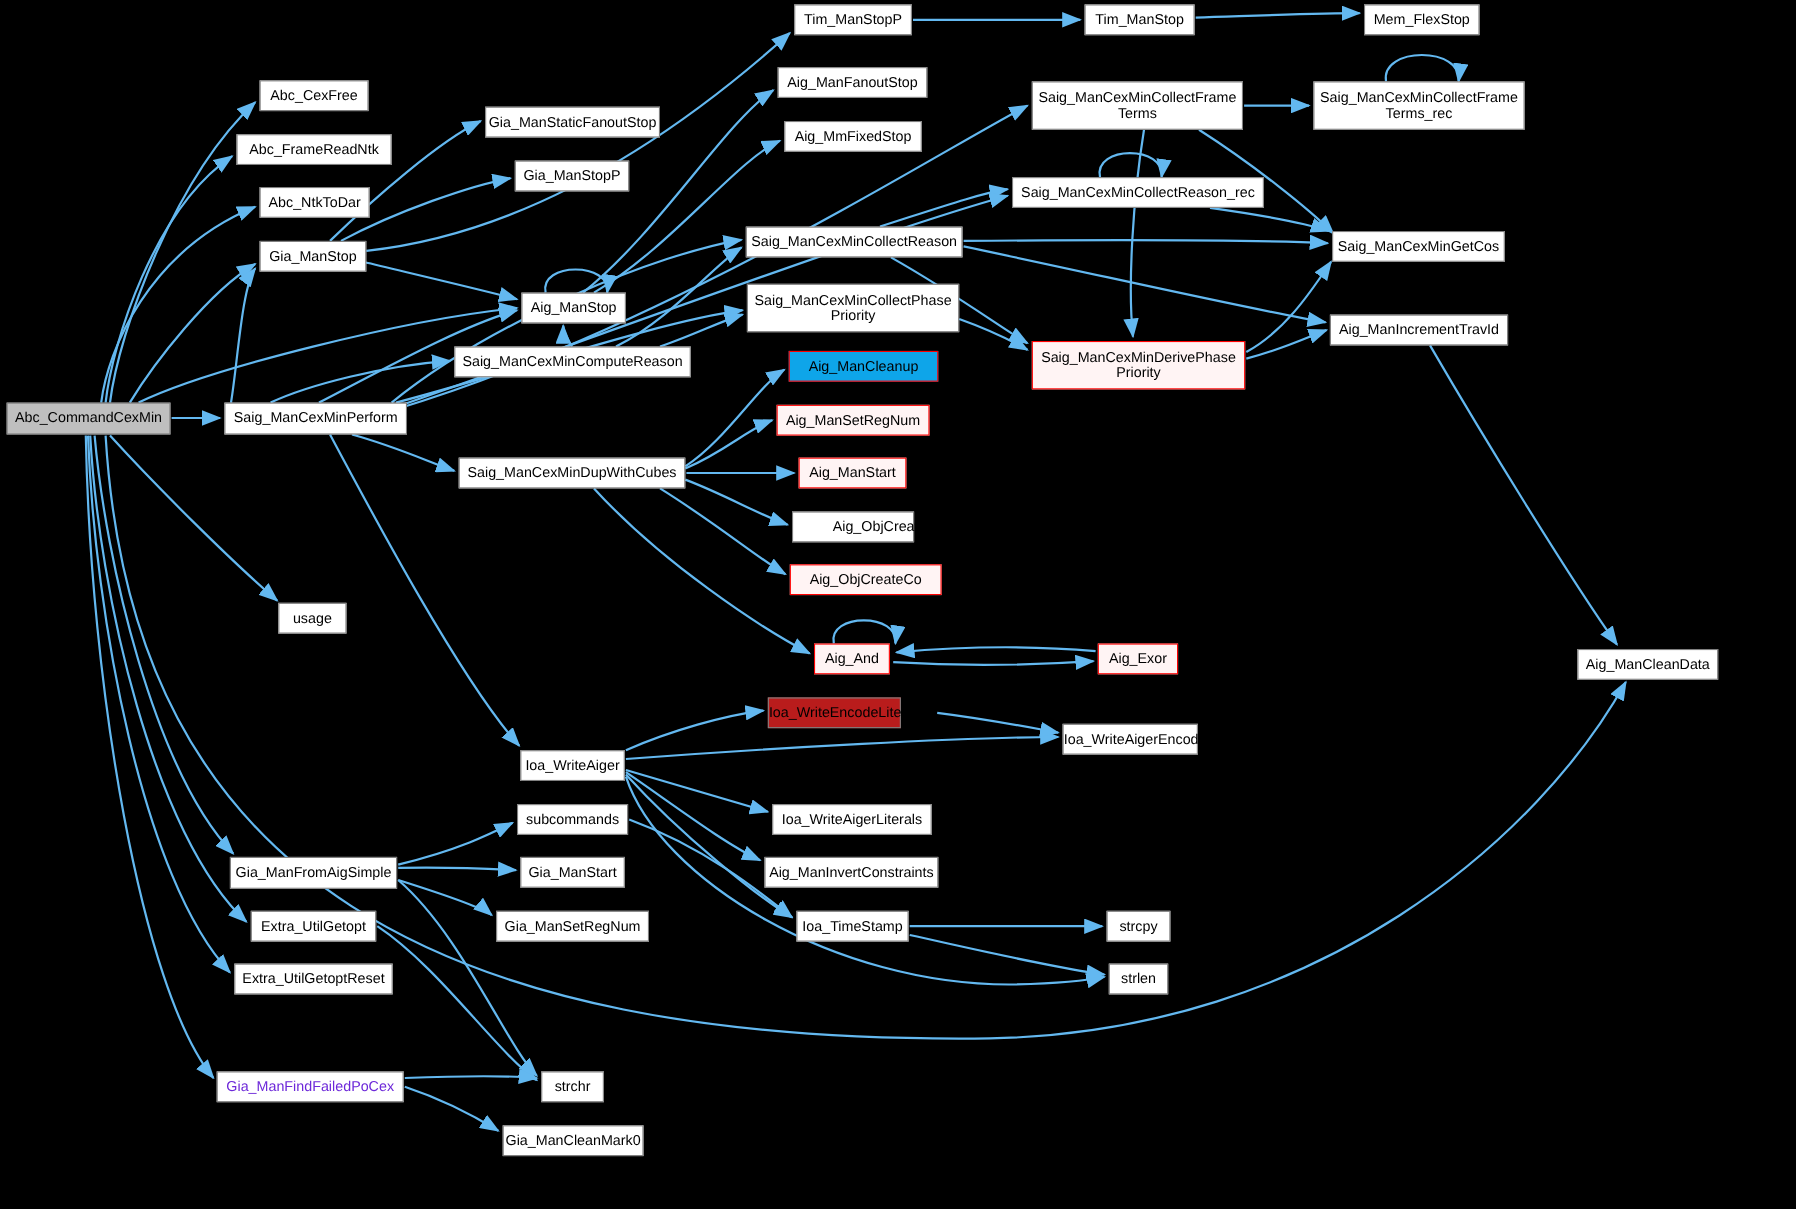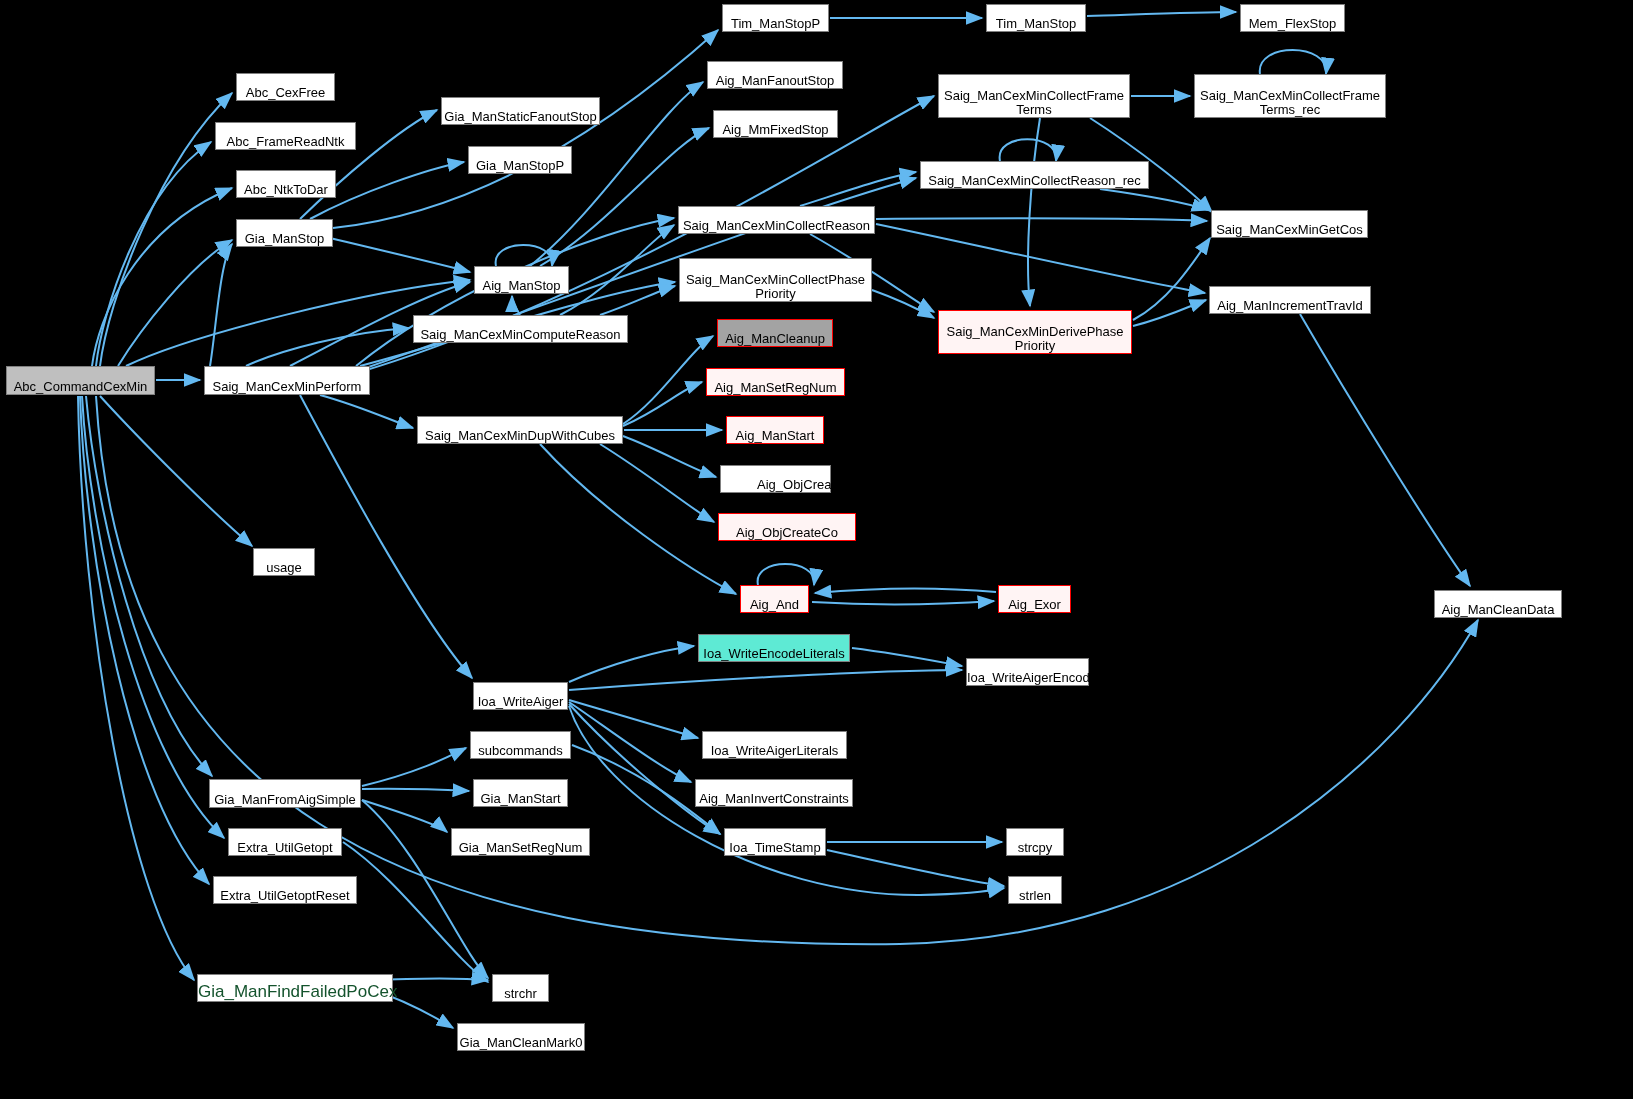--- a/index.html
+++ b/index.html
@@ -1,19 +1,19 @@
 <!DOCTYPE html>
 <html><head>
 <meta charset="utf-8">
 <style>
   html,body{margin:0;padding:0;background:#000;}
   #graph-root{position:relative;width:1633px;height:1099px;background:#000;overflow:hidden;
     font-family:"Liberation Sans", sans-serif;}
   svg.edges{position:absolute;left:0;top:0;width:1633px;height:1099px;}
-  .node{position:absolute;box-sizing:border-box;display:flex;align-items:flex-end;justify-content:center;
+  .node{position:absolute;box-sizing:border-box;display:flex;align-items:center;justify-content:center;
     text-align:center;line-height:1.08;color:#000;white-space:pre-line;}
   .node .lbl{display:block;width:100%;padding:0 4px;}
 </style>
 </head>
 <body>
 
 <div id="graph-root">
   <svg class="edges" viewBox="0 0 1633 1099" xmlns="http://www.w3.org/2000/svg">
     <defs>
       <marker id="ah" markerWidth="9" markerHeight="7" refX="8.2" refY="3.5" orient="auto" markerUnits="strokeWidth">
@@ -100,45 +100,45 @@
       <div class="node" style="left: 6px; top: 366px; width: 149px; height: 29px; background: rgb(191, 191, 191); border: 1px solid rgb(128, 128, 128); color: rgb(0, 0, 0); font-size: 13px;"><span class="lbl">Abc_CommandCexMin</span></div>
       <div class="node" style="left: 236px; top: 73px; width: 99px; height: 28px; background: rgb(255, 255, 255); border: 1px solid rgb(128, 128, 128); color: rgb(0, 0, 0); font-size: 13px;"><span class="lbl">Abc_CexFree</span></div>
       <div class="node" style="left: 215px; top: 122px; width: 141px; height: 28px; background: rgb(255, 255, 255); border: 1px solid rgb(128, 128, 128); color: rgb(0, 0, 0); font-size: 13px;"><span class="lbl">Abc_FrameReadNtk</span></div>
       <div class="node" style="left: 236px; top: 170px; width: 100px; height: 28px; background: rgb(255, 255, 255); border: 1px solid rgb(128, 128, 128); color: rgb(0, 0, 0); font-size: 13px;"><span class="lbl">Abc_NtkToDar</span></div>
       <div class="node" style="left: 236px; top: 219px; width: 97px; height: 28px; background: rgb(255, 255, 255); border: 1px solid rgb(128, 128, 128); color: rgb(0, 0, 0); font-size: 13px;"><span class="lbl">Gia_ManStop</span></div>
       <div class="node" style="left: 204px; top: 366px; width: 166px; height: 29px; background: rgb(255, 255, 255); border: 1px solid rgb(128, 128, 128); color: rgb(0, 0, 0); font-size: 13px;"><span class="lbl">Saig_ManCexMinPerform</span></div>
       <div class="node" style="left: 253px; top: 548px; width: 62px; height: 28px; background: rgb(255, 255, 255); border: 1px solid rgb(128, 128, 128); color: rgb(0, 0, 0); font-size: 13px;"><span class="lbl">usage</span></div>
       <div class="node" style="left: 209px; top: 779px; width: 152px; height: 29px; background: rgb(255, 255, 255); border: 1px solid rgb(128, 128, 128); color: rgb(0, 0, 0); font-size: 13px;"><span class="lbl">Gia_ManFromAigSimple</span></div>
       <div class="node" style="left: 228px; top: 828px; width: 114px; height: 28px; background: rgb(255, 255, 255); border: 1px solid rgb(128, 128, 128); color: rgb(0, 0, 0); font-size: 13px;"><span class="lbl">Extra_UtilGetopt</span></div>
       <div class="node" style="left: 213px; top: 876px; width: 144px; height: 28px; background: rgb(255, 255, 255); border: 1px solid rgb(128, 128, 128); color: rgb(0, 0, 0); font-size: 13px;"><span class="lbl">Extra_UtilGetoptReset</span></div>
-      <div class="node" style="left: 197px; top: 974px; width: 196px; height: 28px; background: rgb(255, 255, 255); border: 1px solid rgb(128, 128, 128); color: #14532d; font-size: 17px;"><span class="lbl">Gia_ManFindFailedPoCex</span></div>
+      <div class="node" style="left: 197px; top: 974px; width: 170px; height: 28px; background: rgb(255, 255, 255); border: 1px solid rgb(128, 128, 128); color: #6d28d9; font-size: 13px;"><span class="lbl">Gia_ManFindFailedPoCex</span></div>
       <div class="node" style="left: 441px; top: 97px; width: 159px; height: 28px; background: rgb(255, 255, 255); border: 1px solid rgb(128, 128, 128); color: rgb(0, 0, 0); font-size: 13px;"><span class="lbl">Gia_ManStaticFanoutStop</span></div>
       <div class="node" style="left: 468px; top: 146px; width: 104px; height: 28px; background: rgb(255, 255, 255); border: 1px solid rgb(128, 128, 128); color: rgb(0, 0, 0); font-size: 13px;"><span class="lbl">Gia_ManStopP</span></div>
       <div class="node" style="left: 474px; top: 266px; width: 95px; height: 28px; background: rgb(255, 255, 255); border: 1px solid rgb(128, 128, 128); color: rgb(0, 0, 0); font-size: 13px;"><span class="lbl">Aig_ManStop</span></div>
       <div class="node" style="left: 413px; top: 315px; width: 215px; height: 28px; background: rgb(255, 255, 255); border: 1px solid rgb(128, 128, 128); color: #000000; font-size: 13px;"><span class="lbl">Saig_ManCexMinComputeReason</span></div>
       <div class="node" style="left: 417px; top: 416px; width: 206px; height: 28px; background: rgb(255, 255, 255); border: 1px solid rgb(128, 128, 128); color: rgb(0, 0, 0); font-size: 13px;"><span class="lbl">Saig_ManCexMinDupWithCubes</span></div>
       <div class="node" style="left: 473px; top: 682px; width: 95px; height: 28px; background: rgb(255, 255, 255); border: 1px solid rgb(128, 128, 128); color: rgb(0, 0, 0); font-size: 13px;"><span class="lbl">Ioa_WriteAiger</span></div>
       <div class="node" style="left: 470px; top: 731px; width: 101px; height: 28px; background: rgb(255, 255, 255); border: 1px solid rgb(128, 128, 128); color: rgb(0, 0, 0); font-size: 13px;"><span class="lbl">subcommands</span></div>
       <div class="node" style="left: 473px; top: 779px; width: 95px; height: 28px; background: rgb(255, 255, 255); border: 1px solid rgb(128, 128, 128); color: rgb(0, 0, 0); font-size: 13px;"><span class="lbl">Gia_ManStart</span></div>
       <div class="node" style="left: 451px; top: 828px; width: 139px; height: 28px; background: rgb(255, 255, 255); border: 1px solid rgb(128, 128, 128); color: rgb(0, 0, 0); font-size: 13px;"><span class="lbl">Gia_ManSetRegNum</span></div>
       <div class="node" style="left: 492px; top: 974px; width: 57px; height: 28px; background: rgb(255, 255, 255); border: 1px solid rgb(128, 128, 128); color: rgb(0, 0, 0); font-size: 13px;"><span class="lbl">strchr</span></div>
       <div class="node" style="left: 457px; top: 1023px; width: 128px; height: 28px; background: rgb(255, 255, 255); border: 1px solid rgb(128, 128, 128); color: rgb(0, 0, 0); font-size: 13px;"><span class="lbl">Gia_ManCleanMark0</span></div>
       <div class="node" style="left: 722px; top: 4px; width: 107px; height: 28px; background: rgb(255, 255, 255); border: 1px solid rgb(128, 128, 128); color: rgb(0, 0, 0); font-size: 13px;"><span class="lbl">Tim_ManStopP</span></div>
       <div class="node" style="left: 707px; top: 61px; width: 136px; height: 28px; background: rgb(255, 255, 255); border: 1px solid rgb(128, 128, 128); color: rgb(0, 0, 0); font-size: 13px;"><span class="lbl">Aig_ManFanoutStop</span></div>
       <div class="node" style="left: 713px; top: 110px; width: 125px; height: 28px; background: rgb(255, 255, 255); border: 1px solid rgb(128, 128, 128); color: rgb(0, 0, 0); font-size: 13px;"><span class="lbl">Aig_MmFixedStop</span></div>
       <div class="node" style="left: 678px; top: 206px; width: 197px; height: 28px; background: rgb(255, 255, 255); border: 1px solid rgb(128, 128, 128); color: rgb(0, 0, 0); font-size: 13px;"><span class="lbl">Saig_ManCexMinCollectReason</span></div>
       <div class="node" style="left: 679px; top: 258px; width: 193px; height: 44px; background: rgb(255, 255, 255); border: 1px solid rgb(128, 128, 128); color: rgb(0, 0, 0); font-size: 13px;"><span class="lbl">Saig_ManCexMinCollectPhase
 Priority</span></div>
-      <div class="node" style="left: 717px; top: 319px; width: 116px; height: 28px; background: #a3a3a3; border: 1px solid rgb(255, 0, 0); color: rgb(0, 0, 0); font-size: 13px;"><span class="lbl">Aig_ManCleanup</span></div>
+      <div class="node" style="left: 717px; top: 319px; width: 136px; height: 28px; background: #0ea5e9; border: 1px solid rgb(255, 0, 0); color: rgb(0, 0, 0); font-size: 13px;"><span class="lbl">Aig_ManCleanup</span></div>
       <div class="node" style="left: 706px; top: 368px; width: 139px; height: 28px; background: rgb(255, 244, 244); border: 1px solid rgb(255, 0, 0); color: rgb(0, 0, 0); font-size: 13px;"><span class="lbl">Aig_ManSetRegNum</span></div>
       <div class="node" style="left: 726px; top: 416px; width: 98px; height: 28px; background: rgb(255, 244, 244); border: 1px solid rgb(255, 0, 0); color: rgb(0, 0, 0); font-size: 13px;"><span class="lbl">Aig_ManStart</span></div>
       <div class="node" style="left: 720px; top: 465px; width: 111px; height: 28px; background: rgb(255, 255, 255); border: 1px solid rgb(128, 128, 128); color: rgb(0, 0, 0); font-size: 13px; padding-left: 36px;"><span class="lbl">Aig_ObjCreateCi</span></div>
       <div class="node" style="left: 718px; top: 513px; width: 138px; height: 28px; background: rgb(255, 244, 244); border: 1px solid rgb(255, 0, 0); color: rgb(0, 0, 0); font-size: 13px;"><span class="lbl">Aig_ObjCreateCo</span></div>
       <div class="node" style="left: 740px; top: 585px; width: 69px; height: 28px; background: rgb(255, 244, 244); border: 1px solid rgb(255, 0, 0); color: rgb(0, 0, 0); font-size: 13px;"><span class="lbl">Aig_And</span></div>
-      <div class="node" style="left: 698px; top: 634px; width: 152px; height: 28px; background: #5eead4; border: 1px solid rgb(128, 128, 128); color: rgb(0, 0, 0); font-size: 13px;"><span class="lbl">Ioa_WriteEncodeLiterals</span></div>
+      <div class="node" style="left: 698px; top: 634px; width: 121px; height: 28px; background: #b91c1c; border: 1px solid rgb(128, 128, 128); color: rgb(0, 0, 0); font-size: 13px;"><span class="lbl">Ioa_WriteEncodeLiterals</span></div>
       <div class="node" style="left: 702px; top: 731px; width: 145px; height: 28px; background: rgb(255, 255, 255); border: 1px solid rgb(128, 128, 128); color: rgb(0, 0, 0); font-size: 13px;"><span class="lbl">Ioa_WriteAigerLiterals</span></div>
       <div class="node" style="left: 695px; top: 779px; width: 158px; height: 28px; background: rgb(255, 255, 255); border: 1px solid rgb(128, 128, 128); color: rgb(0, 0, 0); font-size: 13px;"><span class="lbl">Aig_ManInvertConstraints</span></div>
       <div class="node" style="left: 724px; top: 828px; width: 102px; height: 28px; background: rgb(255, 255, 255); border: 1px solid rgb(128, 128, 128); color: rgb(0, 0, 0); font-size: 13px;"><span class="lbl">Ioa_TimeStamp</span></div>
       <div class="node" style="left: 986px; top: 4px; width: 100px; height: 28px; background: rgb(255, 255, 255); border: 1px solid rgb(128, 128, 128); color: rgb(0, 0, 0); font-size: 13px;"><span class="lbl">Tim_ManStop</span></div>
       <div class="node" style="left: 938px; top: 74px; width: 192px; height: 44px; background: rgb(255, 255, 255); border: 1px solid rgb(128, 128, 128); color: rgb(0, 0, 0); font-size: 13px;"><span class="lbl">Saig_ManCexMinCollectFrame
 Terms</span></div>
       <div class="node" style="left: 920px; top: 161px; width: 229px; height: 28px; background: rgb(255, 255, 255); border: 1px solid rgb(128, 128, 128); color: rgb(0, 0, 0); font-size: 13px;"><span class="lbl">Saig_ManCexMinCollectReason_rec</span></div>
       <div class="node" style="left: 938px; top: 310px; width: 194px; height: 44px; background: rgb(255, 244, 244); border: 1px solid rgb(255, 0, 0); color: rgb(0, 0, 0); font-size: 13px;"><span class="lbl">Saig_ManCexMinDerivePhase
 Priority</span></div>
       <div class="node" style="left: 998px; top: 585px; width: 73px; height: 28px; background: rgb(255, 244, 244); border: 1px solid rgb(255, 0, 0); color: rgb(0, 0, 0); font-size: 13px;"><span class="lbl">Aig_Exor</span></div>

